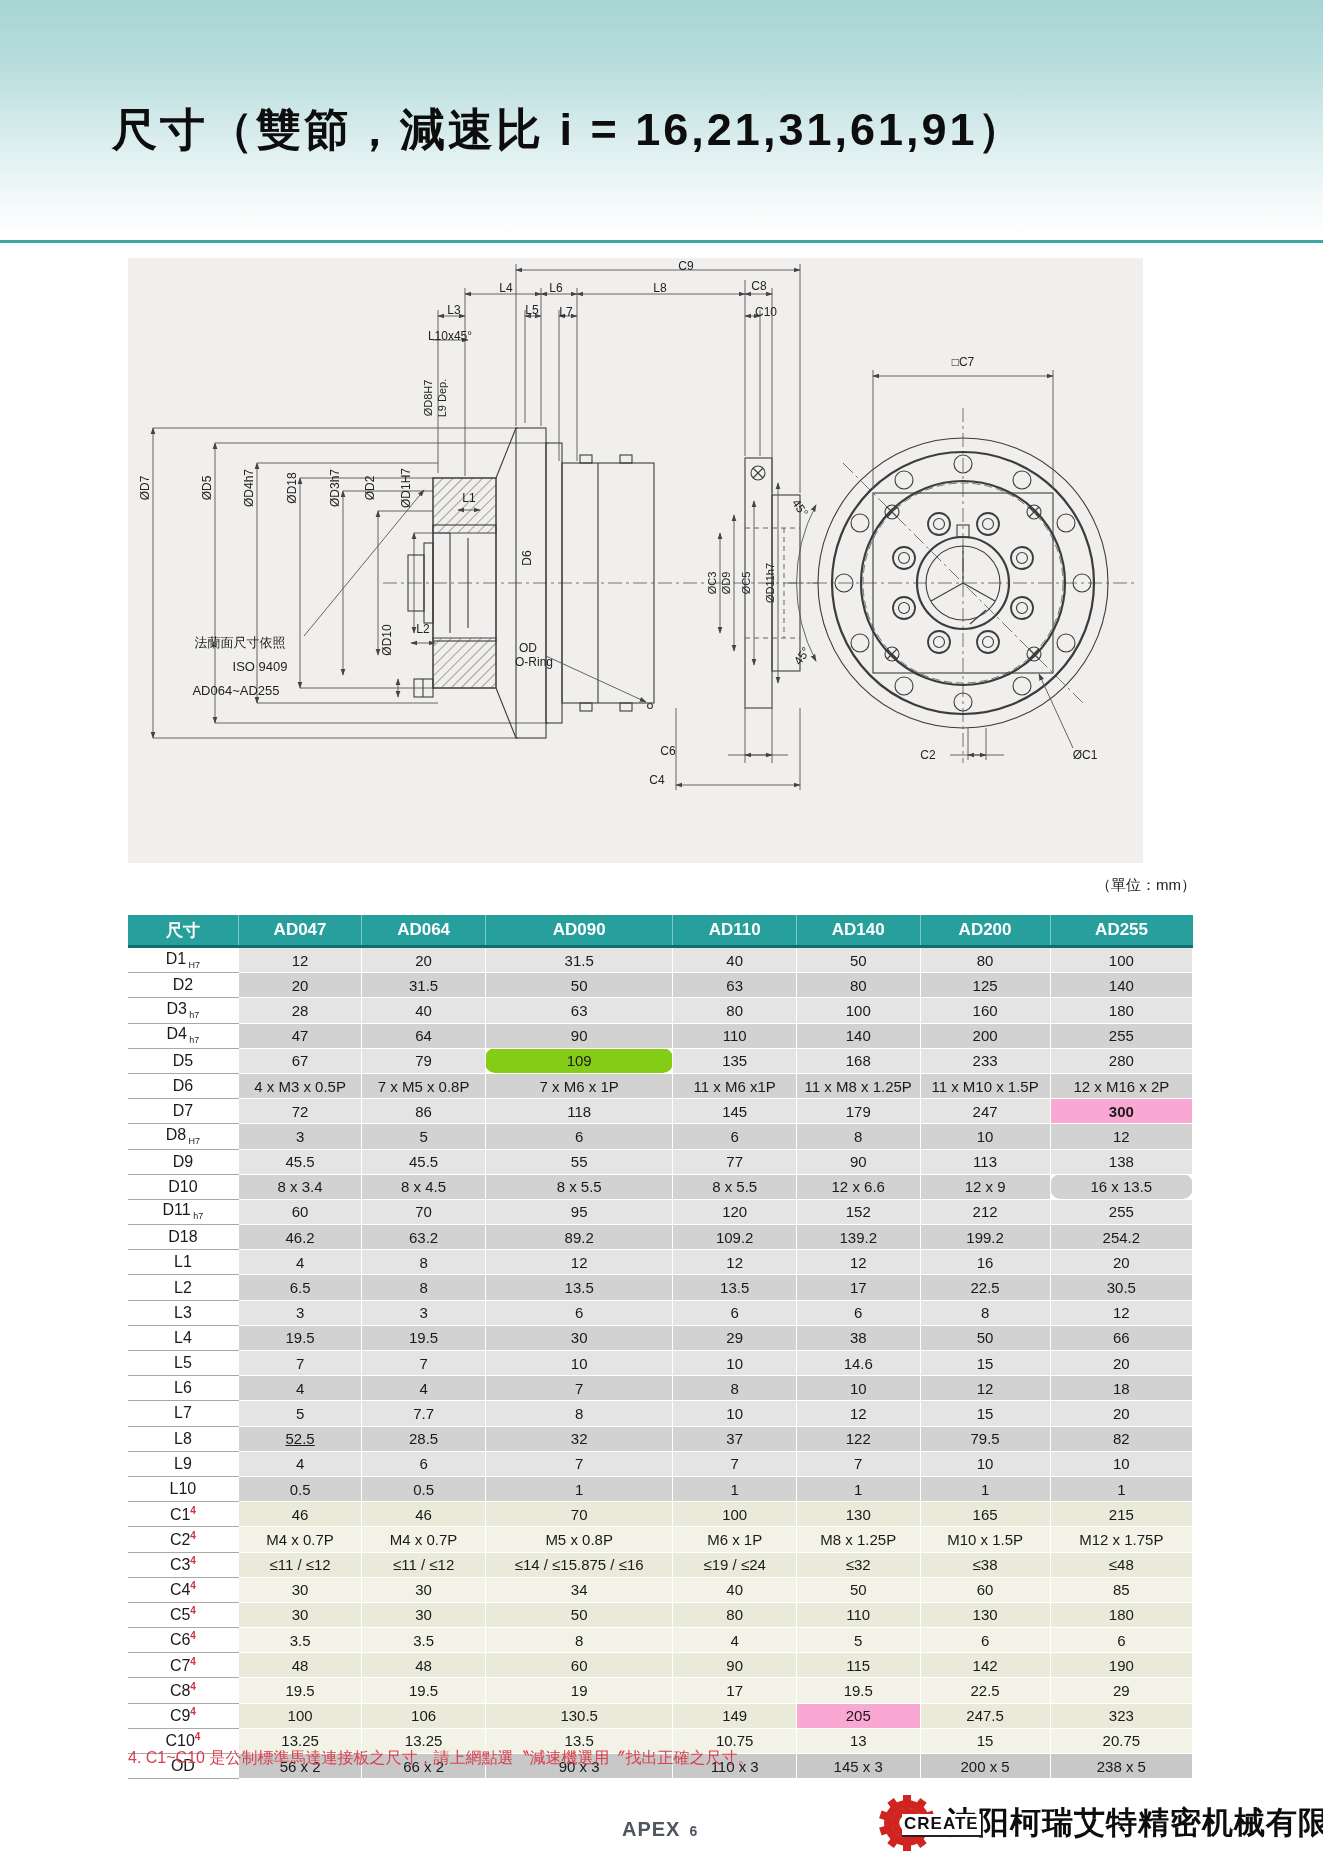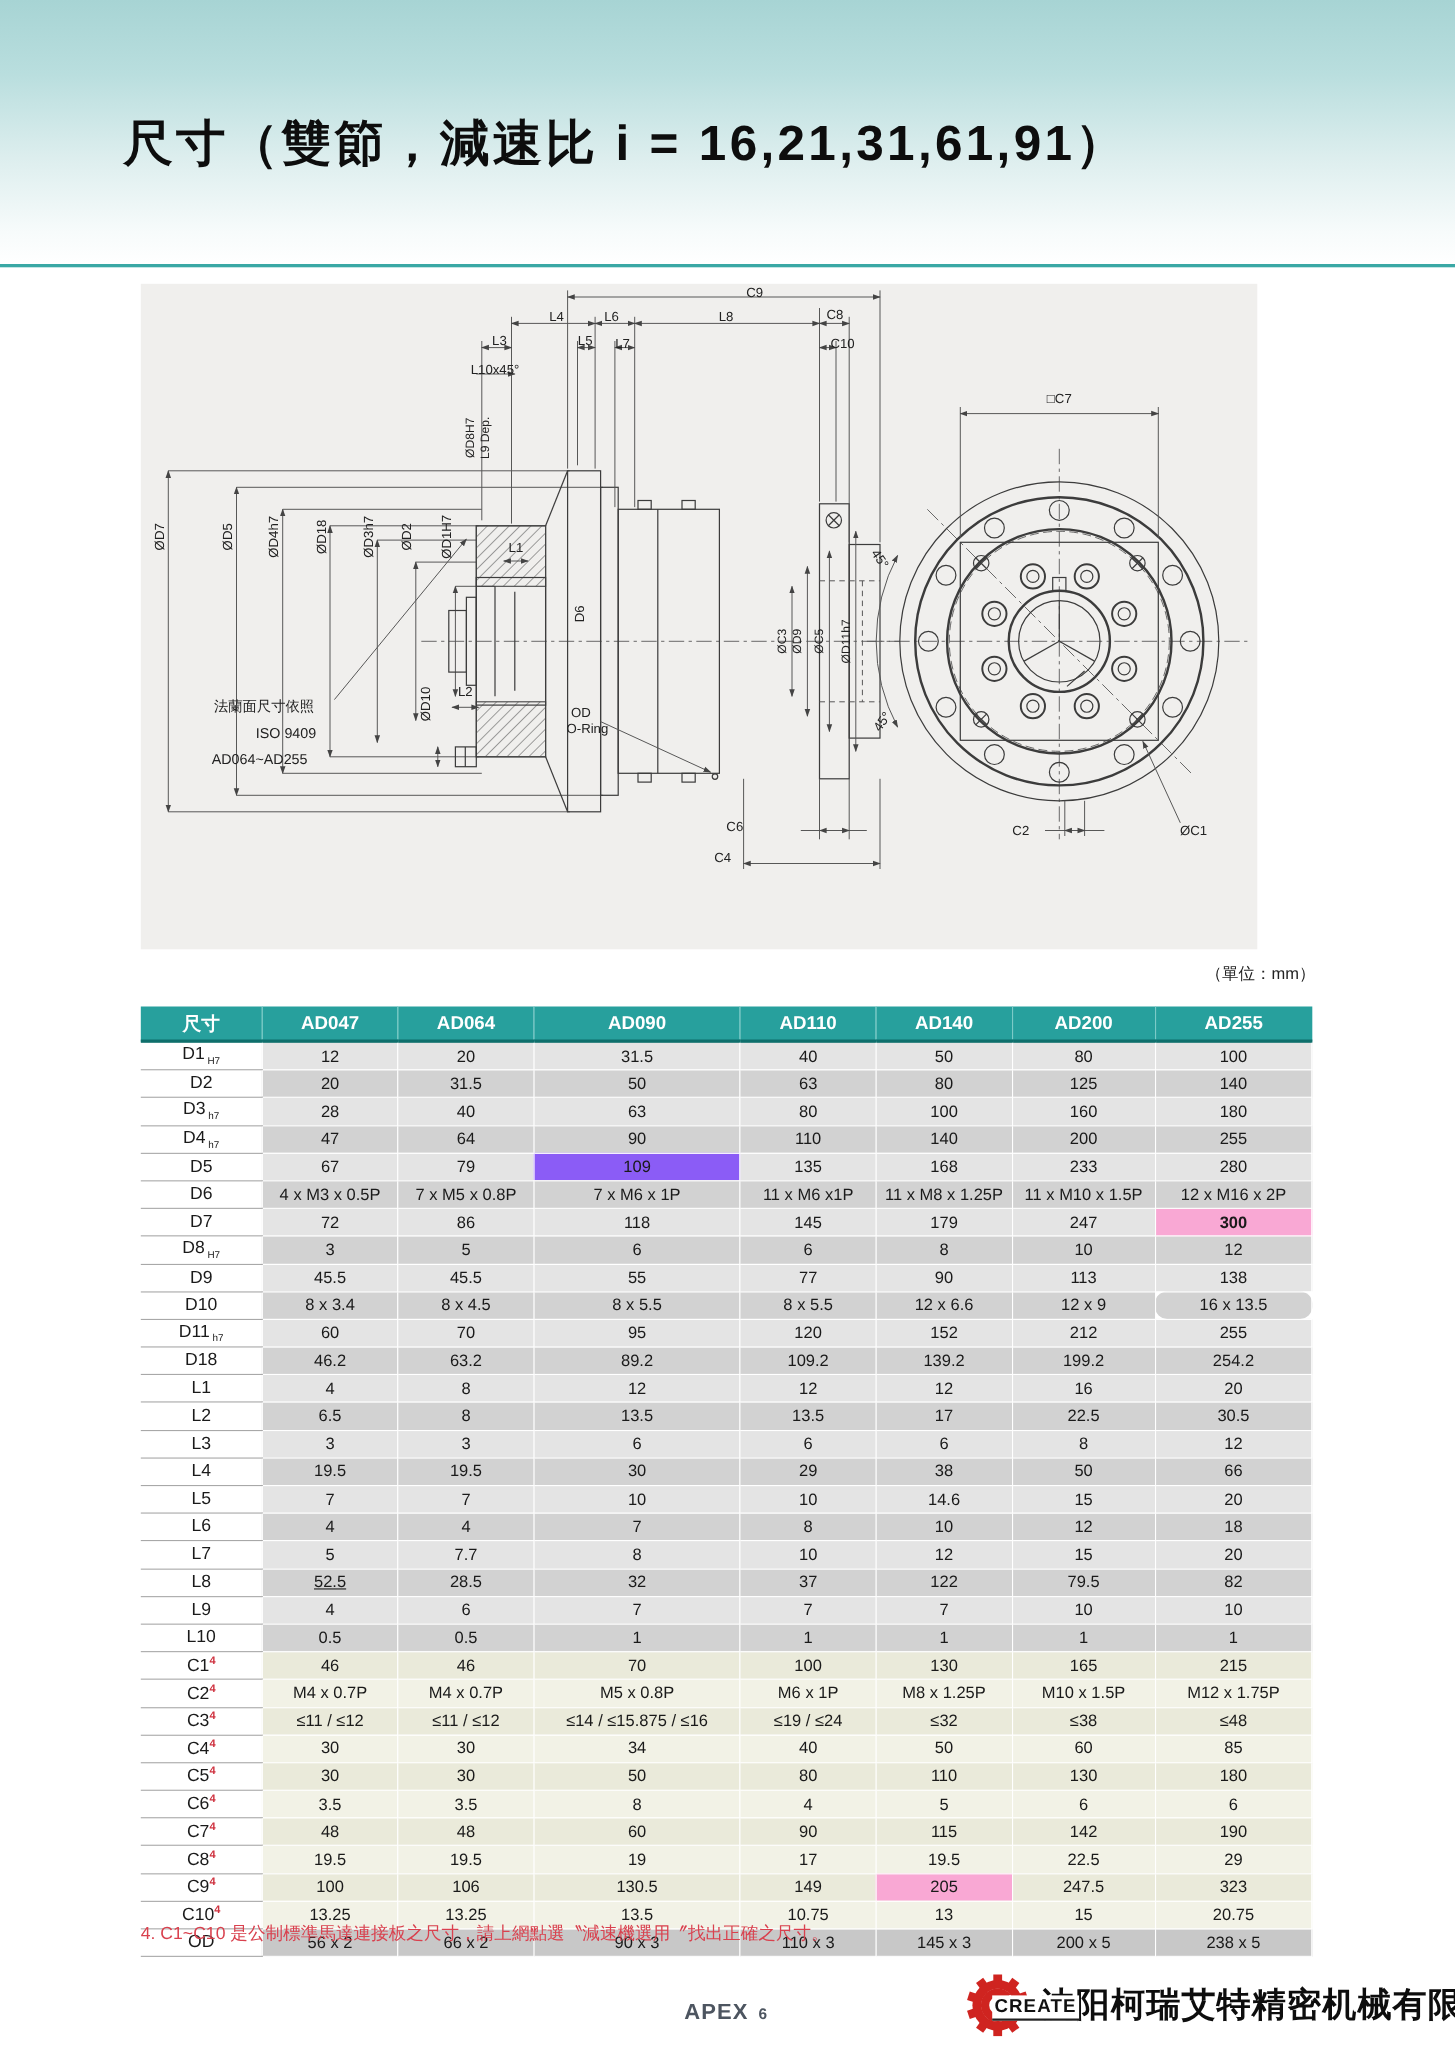--- a/index.html
+++ b/index.html
@@ -348,21 +348,21 @@
             <td class="cell" style="background: rgb(210, 210, 210);">90</td>
             <td class="cell" style="background: rgb(210, 210, 210);">110</td>
             <td class="cell" style="background: rgb(210, 210, 210);">140</td>
             <td class="cell" style="background: rgb(210, 210, 210);">200</td>
             <td class="cell" style="background: rgb(210, 210, 210);">255</td>
           </tr>
           <tr>
             <td class="rowlabel"><span>D5</span></td>
             <td class="cell" style="background: rgb(228, 228, 228);">67</td>
             <td class="cell" style="background: rgb(228, 228, 228);">79</td>
-            <td class="cell" style="background: #8b5cf6;">109</td>
+            <td class="cell" style="background: #84cc16; border-radius: 10px;">109</td>
             <td class="cell" style="background: rgb(228, 228, 228);">135</td>
             <td class="cell" style="background: rgb(228, 228, 228);">168</td>
             <td class="cell" style="background: rgb(228, 228, 228);">233</td>
             <td class="cell" style="background: rgb(228, 228, 228);">280</td>
           </tr>
           <tr>
             <td class="rowlabel"><span>D6</span></td>
             <td class="cell" style="background: rgb(210, 210, 210);">4 x M3 x 0.5P</td>
             <td class="cell" style="background: rgb(210, 210, 210);">7 x M5 x 0.8P</td>
             <td class="cell" style="background: rgb(210, 210, 210);">7 x M6 x 1P</td>

